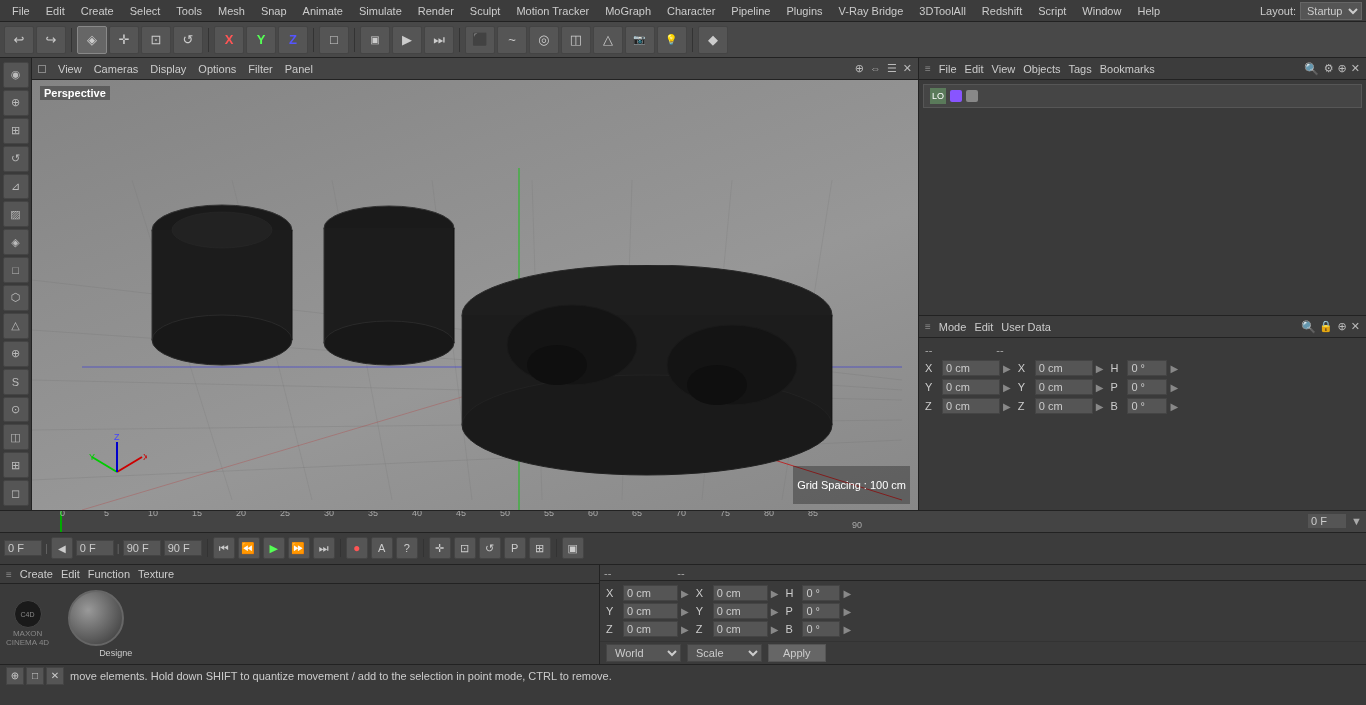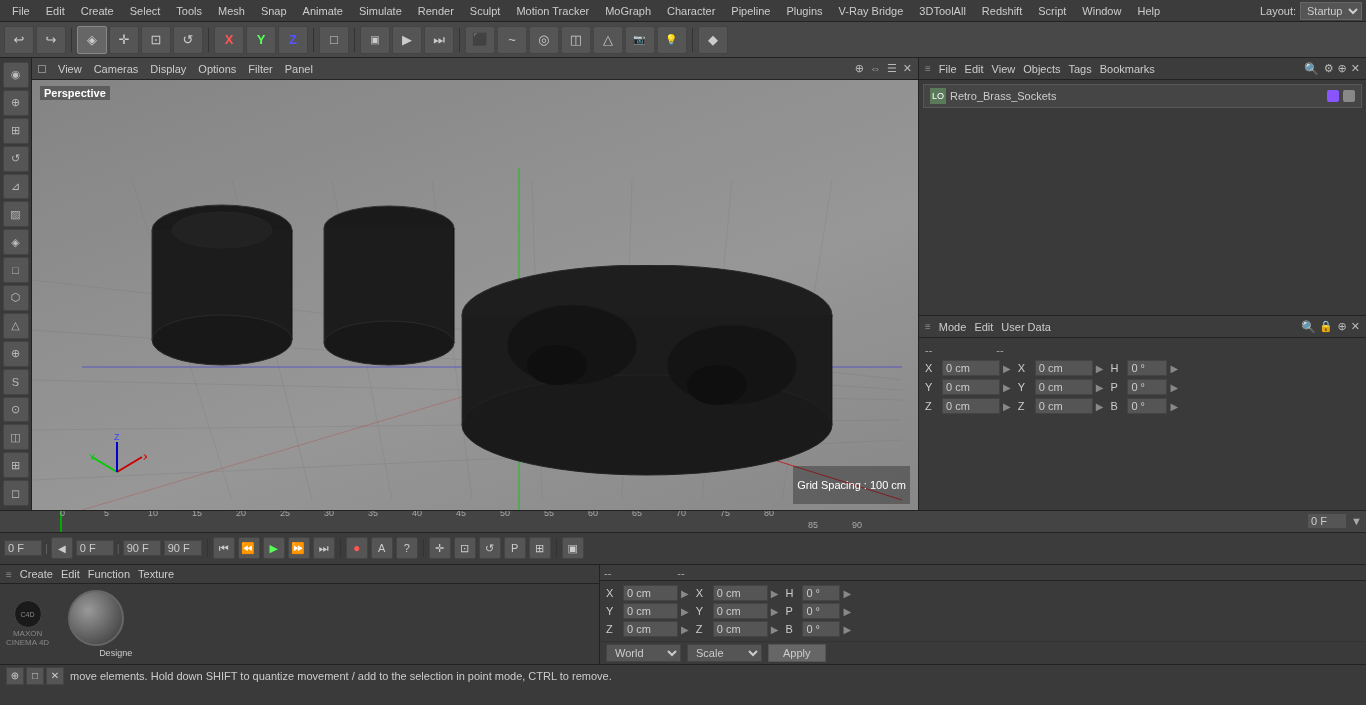--- a/index.html
+++ b/index.html
@@ -250,21 +250,20 @@
             <span style="color:#bbb; cursor:pointer; font-size:12px;">🔍</span>
             <span style="color:#bbb; cursor:pointer;">⚙</span>
             <span style="color:#bbb; cursor:pointer;">⊕</span>
             <span style="color:#bbb; cursor:pointer;">✕</span>
           </div>
         </div>
 
         <div id="objects-tree" style="padding:4px;">
           <div class="tree-item" style="display:flex; align-items:center; gap:4px; padding:3px 6px; background:#454545; border:1px solid #565656; cursor:pointer;">
             <span style="width:16px; height:16px; background:#5a7a5a; display:flex; align-items:center; justify-content:center; font-size:9px; color:#fff; border-radius:0; flex-shrink:0;">LO</span>
-            <span class="tree-item-label" style="color:#ccc; font-size:11px; flex:1;">Retro_Brass_Sockets</span>
             <div style="width:12px; height:12px; background:#8855ff; border-radius:2px; flex-shrink:0;"></div>
             <div style="width:12px; height:12px; background:#888; border-radius:2px; flex-shrink:0;"></div>
           </div>
         </div>
       </div>
 
       <div id="right-bottom" style="height:195px; background:#3a3a3a; border-top:1px solid #222; display:flex; flex-direction:column;">
         <div id="attr-bar" style="height:22px; background:#3c3c3c; display:flex; align-items:center; padding:0 6px; gap:8px; border-bottom:1px solid #222;">
           <span style="color:#888; font-size:10px;">≡</span>
           <span style="color:#ccc; font-size:11px; cursor:pointer;">Mode</span>
@@ -342,21 +341,21 @@
         <span style="font-size:9px; color:#aaa; width:44px; display:inline-block;">35</span>
         <span style="font-size:9px; color:#aaa; width:44px; display:inline-block;">40</span>
         <span style="font-size:9px; color:#aaa; width:44px; display:inline-block;">45</span>
         <span style="font-size:9px; color:#aaa; width:44px; display:inline-block;">50</span>
         <span style="font-size:9px; color:#aaa; width:44px; display:inline-block;">55</span>
         <span style="font-size:9px; color:#aaa; width:44px; display:inline-block;">60</span>
         <span style="font-size:9px; color:#aaa; width:44px; display:inline-block;">65</span>
         <span style="font-size:9px; color:#aaa; width:44px; display:inline-block;">70</span>
         <span style="font-size:9px; color:#aaa; width:44px; display:inline-block;">75</span>
         <span style="font-size:9px; color:#aaa; width:44px; display:inline-block;">80</span>
-        <span style="font-size:9px; color:#aaa; width:44px; display:inline-block;margin-top:12px;">85</span>
+        <span style="font-size:9px; color:#aaa; width:44px; display:inline-block;">85</span>
         <span style="font-size:9px; color:#aaa; width:44px; display:inline-block;margin-top:12px;">90</span>
       </div>
 
       <div style="position:absolute; right:4px; top:2px; display:flex; align-items:center; gap:4px;">
         <input style="width: 40px; background: rgb(85, 85, 85); border: 1px solid rgb(68, 68, 68); color: rgb(204, 204, 204); font-size: 11px; padding: 1px 3px;" value="0 F">
         <span style="color:#aaa; cursor:pointer;">▼</span>
       </div>
     </div>
 
     <div style="height:32px; background:#3c3c3c; display:flex; align-items:center; padding:0 4px; gap:3px;">

